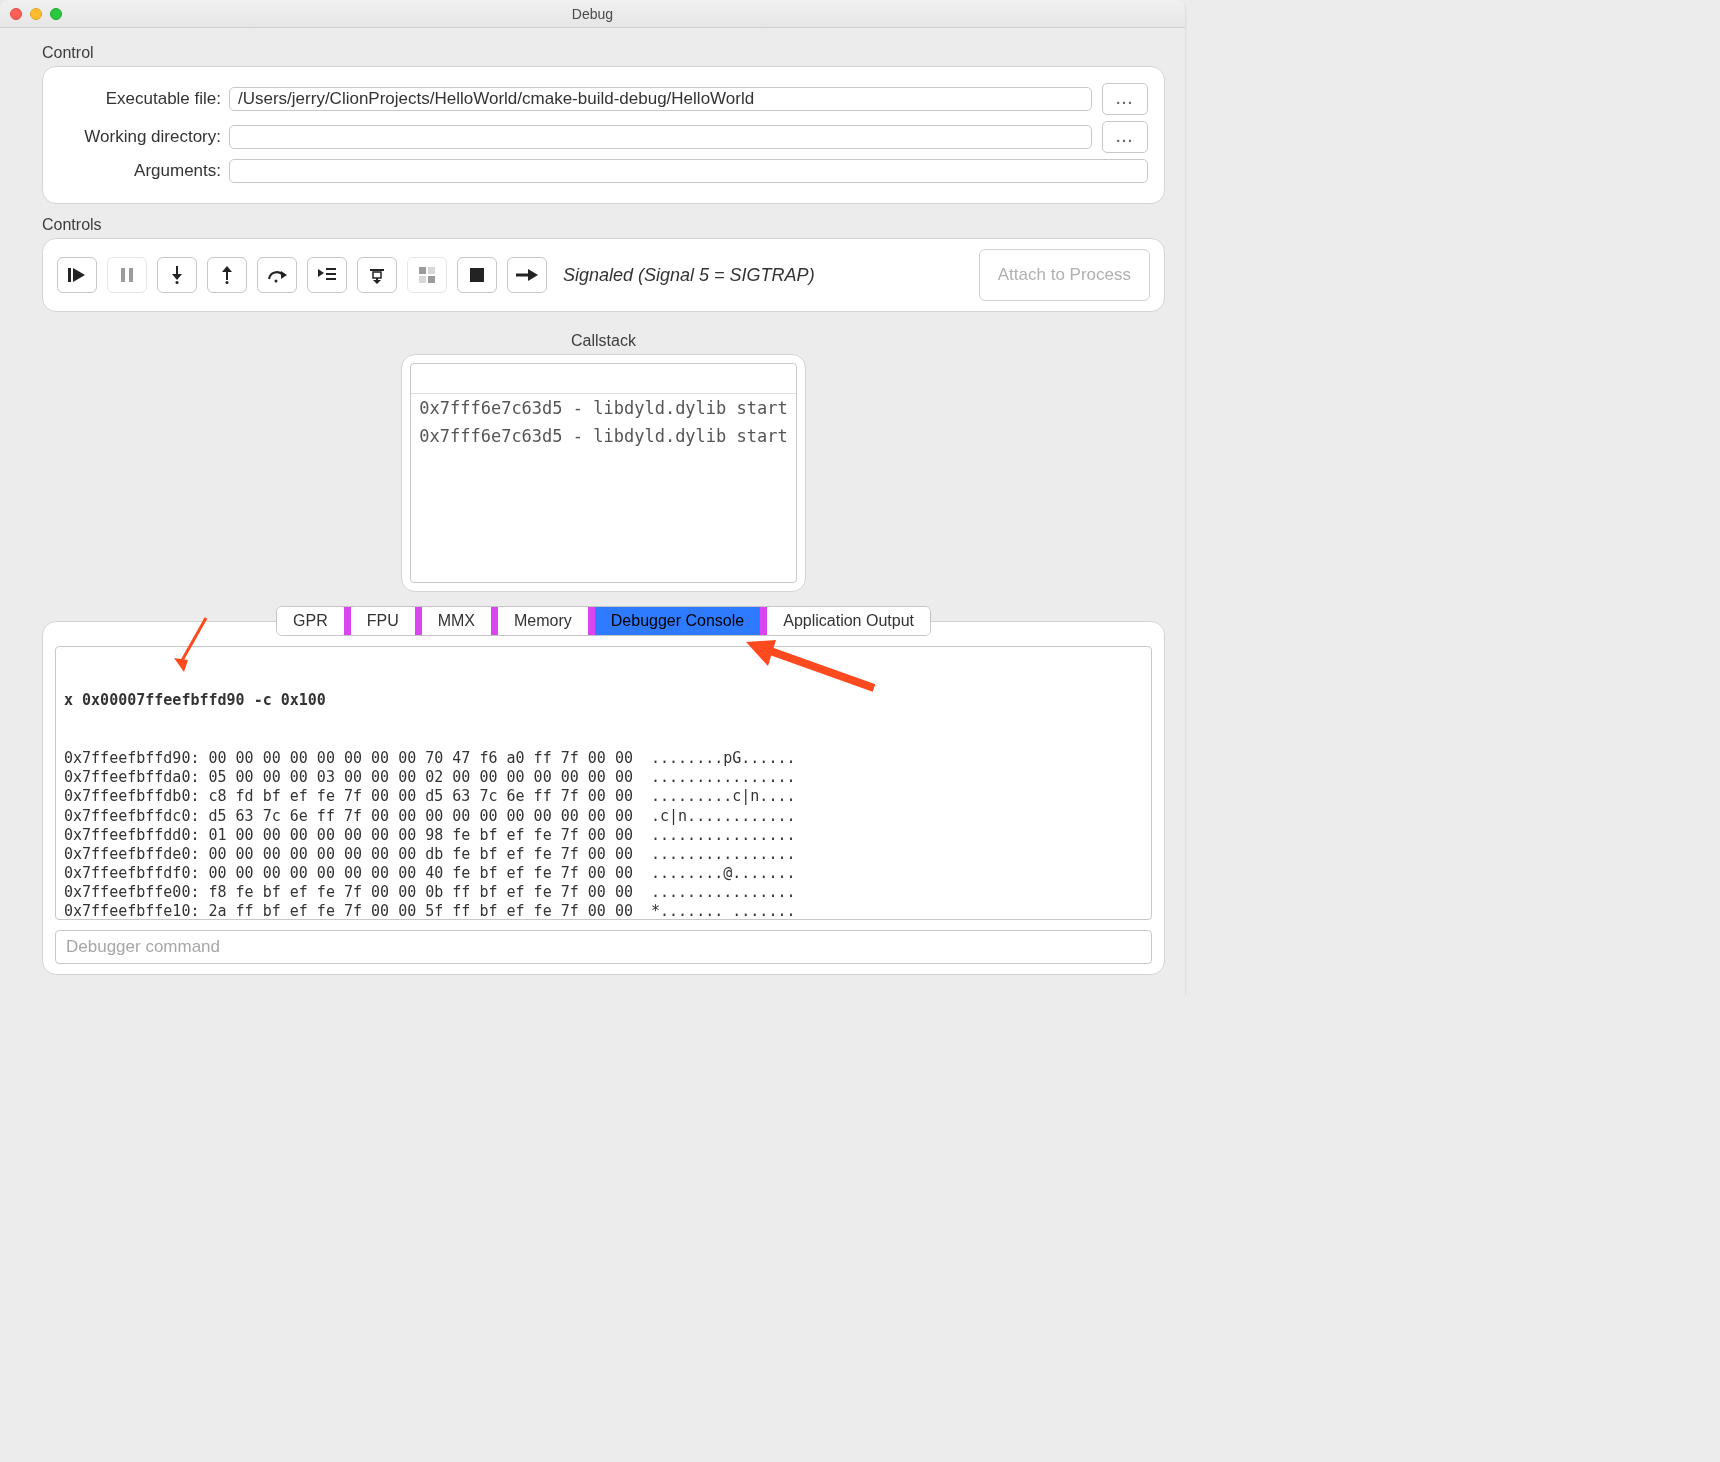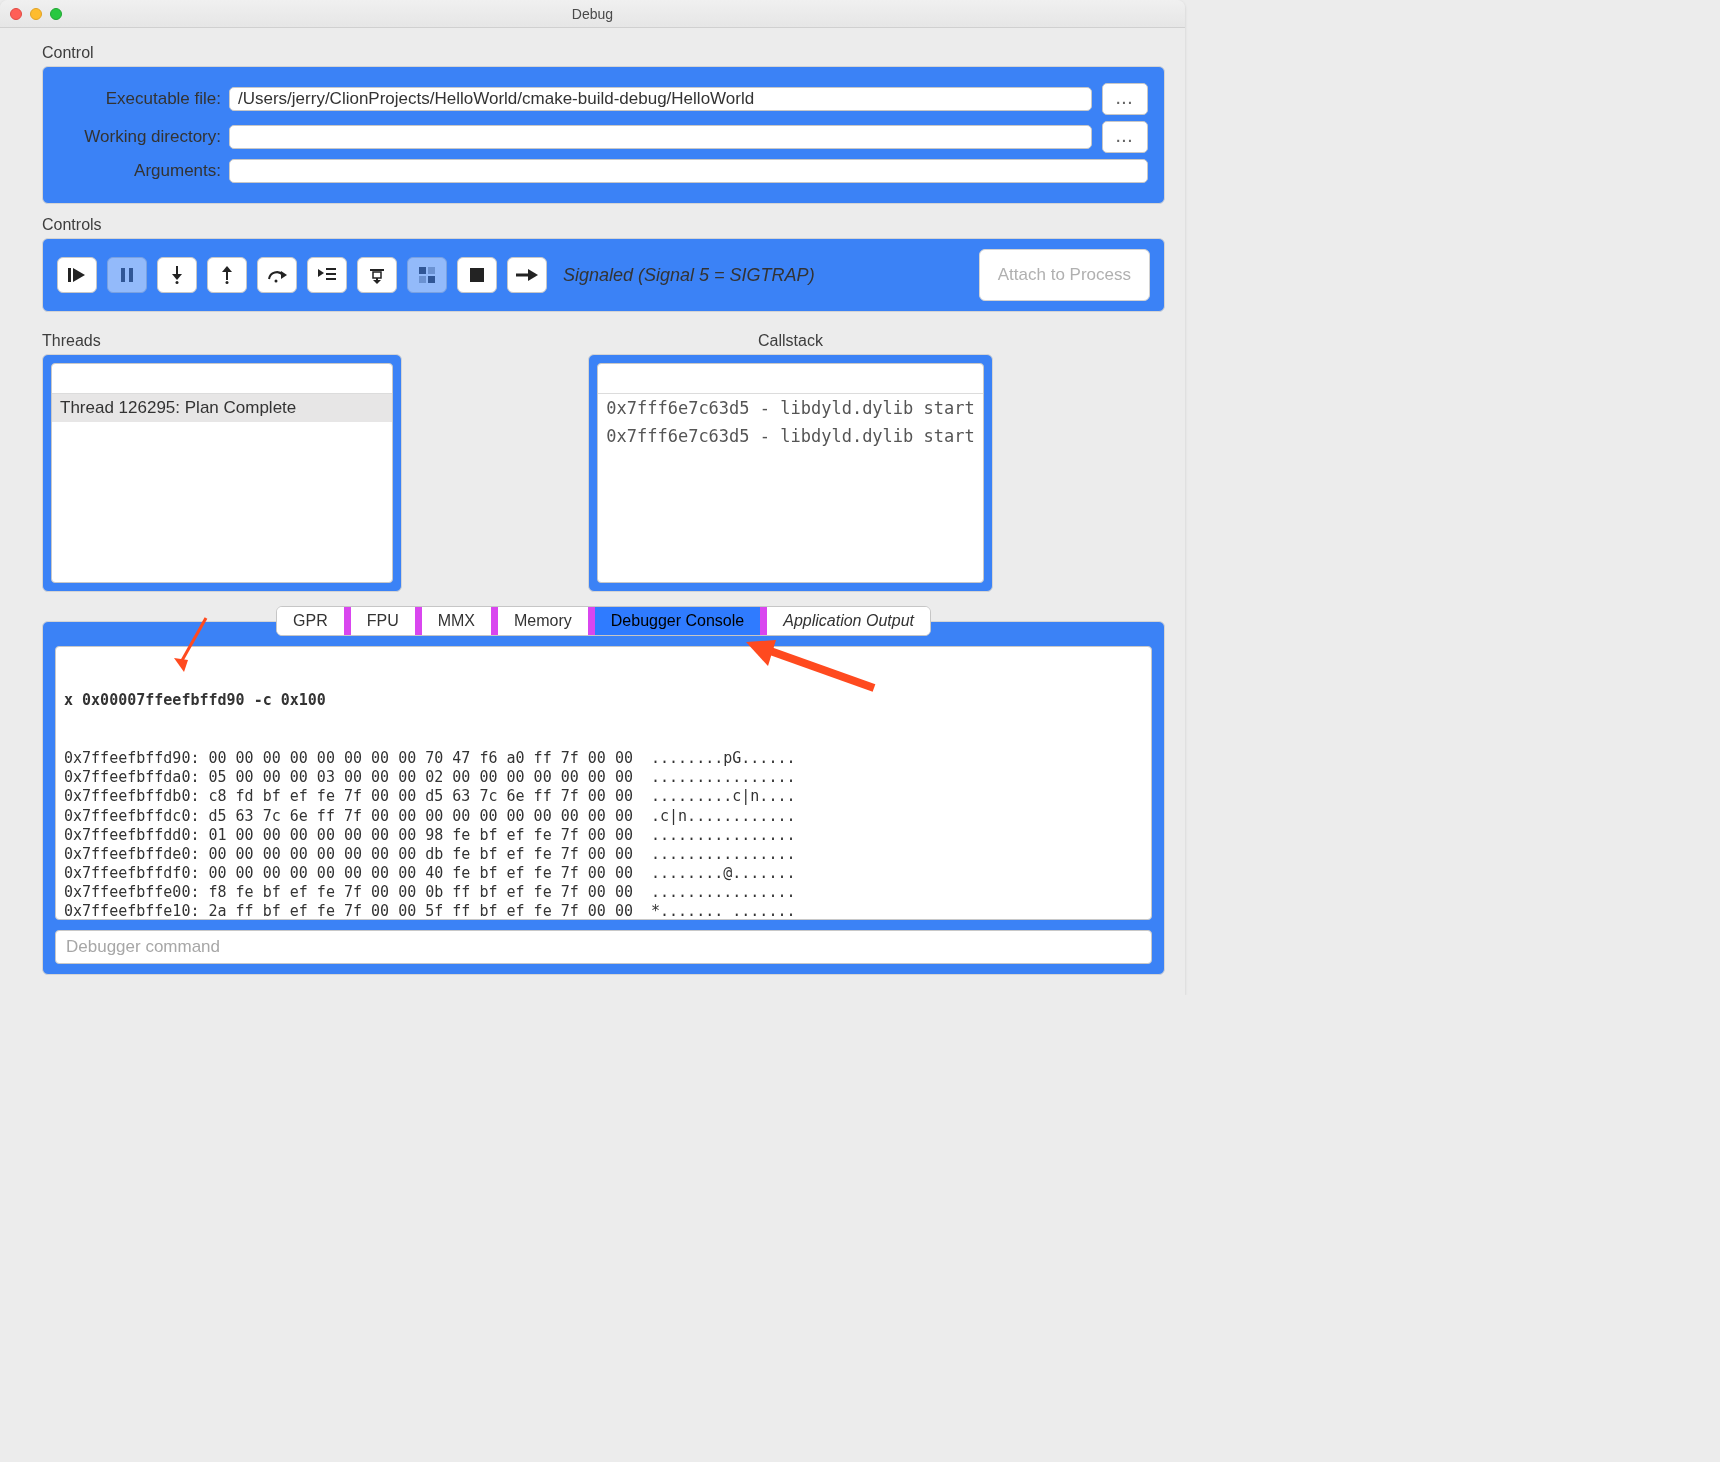--- a/index.html
+++ b/index.html
@@ -48,23 +48,23 @@
   }
   .content {
     padding: 10px 20px 20px 42px;
   }
   .section-label {
     font-size: 16px;
     color: #3d3d3d;
     margin: 6px 0 4px 0;
   }
   .panel {
-    background: #3b82f6;
+    background: #ffffff;
     border: 1px solid #d4d4d4;
-    border-radius: 6px;
+    border-radius: 14px;
     padding: 10px 12px;
   }
   .control-panel {
     padding: 10px 16px 14px 16px;
   }
   .form-row {
     display: flex;
     align-items: center;
     margin: 6px 0;
   }
@@ -195,21 +195,21 @@
     background: #fff;
   }
   .tab {
     padding: 5px 16px;
     font-size: 16px;
     color: #333;
     border-right: 7px solid #d946ef;
     cursor: pointer;
     background: #fff;
   }
-  .tab:last-child { border-right: none; font-style: italic; }
+  .tab:last-child { border-right: none; }
   .tab.active {
     background: #2f7bff;
     color: #000000;
     text-align: center;
   }
   .console-panel {
     margin-top: -15px;
     padding-top: 24px;
   }
   .console-output {
@@ -346,31 +346,20 @@
           </svg>
         </div>
       </div>
 
       <div class="status-text">Signaled (Signal 5 = SIGTRAP)</div>
 
       <button class="attach-btn" disabled="">Attach to Process</button>
     </div>
 
     <div class="two-col">
-      <div class="col col-threads">
-        <div class="section-label inner">Threads</div>
-        <div class="panel" style="padding:8px;">
-          <div class="listbox threads-listbox">
-            <div class="head-space"></div>
-            <div id="threads-rows">
-                <div class="row selected">Thread 126295: Plan Complete</div>
-              </div>
-          </div>
-        </div>
-      </div>
       <div class="col col-callstack">
         <div class="section-label inner">Callstack</div>
         <div class="panel" style="padding:8px;">
           <div class="listbox">
             <div class="head-space"></div>
             <div id="callstack-rows">
                 <div class="row">0x7fff6e7c63d5 - libdyld.dylib start</div>
                 <div class="row">0x7fff6e7c63d5 - libdyld.dylib start</div>
               </div>
           </div>

